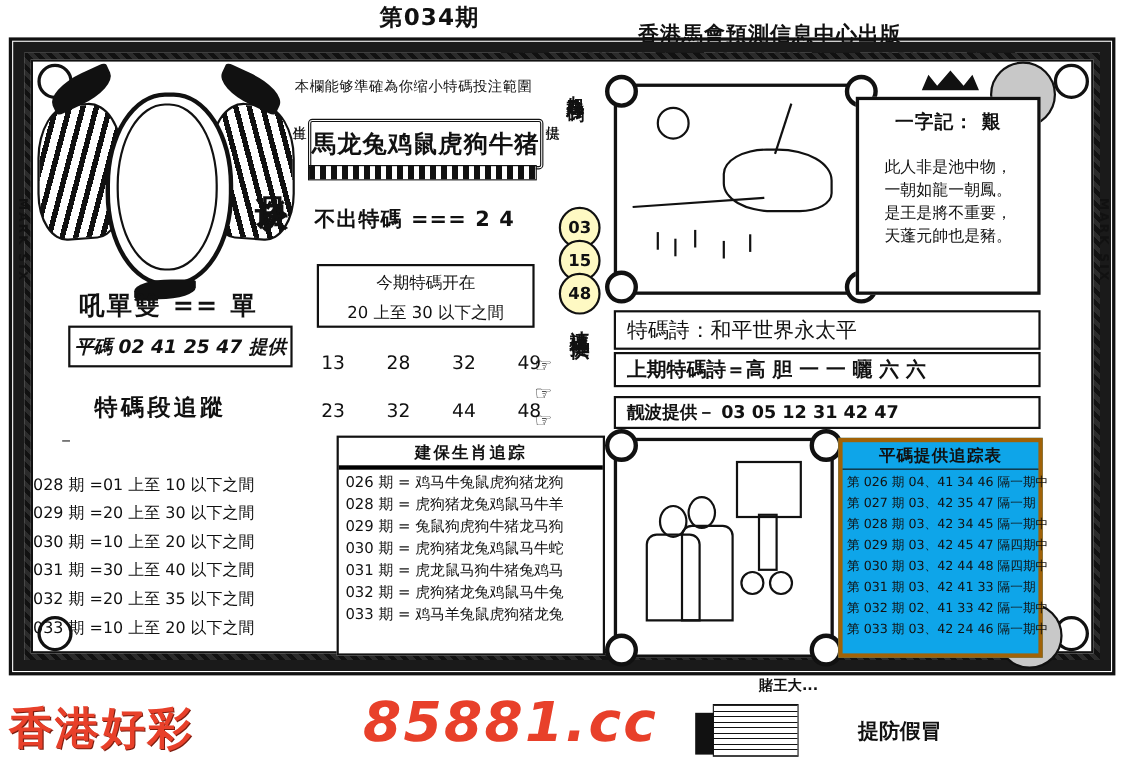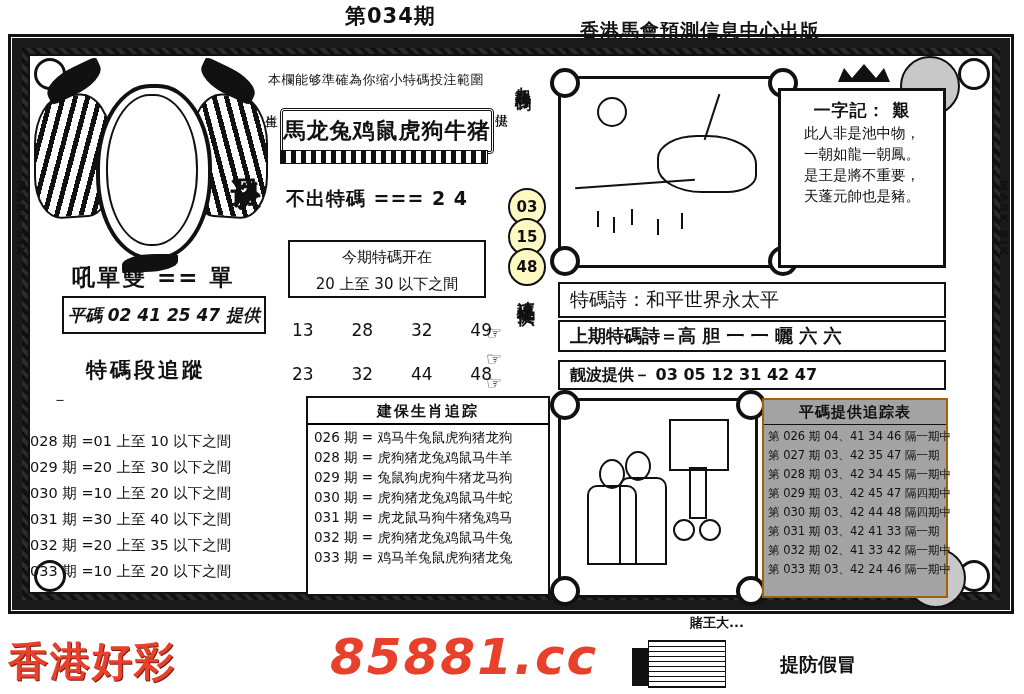--- a/index.html
+++ b/index.html
@@ -151,21 +151,21 @@
   }
   .num-row.r1{top:320px;}
   .num-row.r2{top:364px;}
   .zodiac-track{
     position:absolute;left:306px;top:396px;width:244px;height:200px;
     border:2px solid #111;background:#fff;box-sizing:border-box;
   }
   .zt-title{
     text-align:center;font-size:15px;font-weight:bold;color:#111;
     padding:4px 0 2px;letter-spacing:2px;
-    border-bottom:2px solid #000000;
+    border-bottom:4px solid #000000;
   }
   .zt-rows{padding:2px 6px;font-size:13.5px;line-height:20px;color:#111;}
   .zt-rows div{white-space:nowrap;}
   
   .nine-title{
     position:absolute;left:512px;top:74px;font-size:16px;font-weight:bold;color:#111;
     writing-mode:vertical-rl;letter-spacing:2px;height:100px;
   }
   .ball{
     position:absolute;left:508px;width:34px;height:34px;border:2px solid #111;
@@ -216,21 +216,21 @@
   
   .crown{
     position:absolute;left:836px;top:62px;width:56px;height:22px;
   }
   .poem-panel{
     position:absolute;left:778px;top:88px;width:168px;height:180px;
     border:3px solid #111;background:#fff;box-sizing:border-box;
     padding:8px 6px;
   }
   .poem-head{
-    text-align:center;font-size:17px;font-weight:bold;color:#111;margin-bottom:1px;
+    text-align:center;font-size:17px;font-weight:bold;color:#111;margin-bottom:20px;
     letter-spacing:1px;
   }
   .poem-line{
     font-size:14.5px;color:#111;line-height:21px;text-align:center;
   }
   
   .bar{
     position:absolute;left:558px;width:388px;border:2px solid #111;box-sizing:border-box;
     display:flex;align-items:center;padding-left:10px;color:#111;background:#fff;
   }
@@ -241,21 +241,21 @@
   .pic2{
     position:absolute;left:558px;top:398px;width:200px;height:200px;
     border:3px solid #111;background:#fff;box-sizing:border-box;
   }
   .fig{
     position:absolute;border:2px solid #111;
   }
   
   .pm-table{
     position:absolute;left:762px;top:398px;width:186px;height:200px;
-    border:2px solid #a16207;background:#a3a3a3;box-sizing:border-box;
+    border:4px solid #a16207;background:#0ea5e9;box-sizing:border-box;
   }
   .pm-title{
     text-align:center;font-size:15px;font-weight:bold;color:#111;padding:3px 0 2px;
     border-bottom:1px solid #111;letter-spacing:1px;
   }
   .pm-rows{font-size:11.5px;line-height:19px;color:#111;padding:2px 4px;}
   .pm-rows div{white-space:nowrap;}
   
   .banner{
     position:absolute;left:0;top:616px;width:1024px;height:78px;background:#fff;

